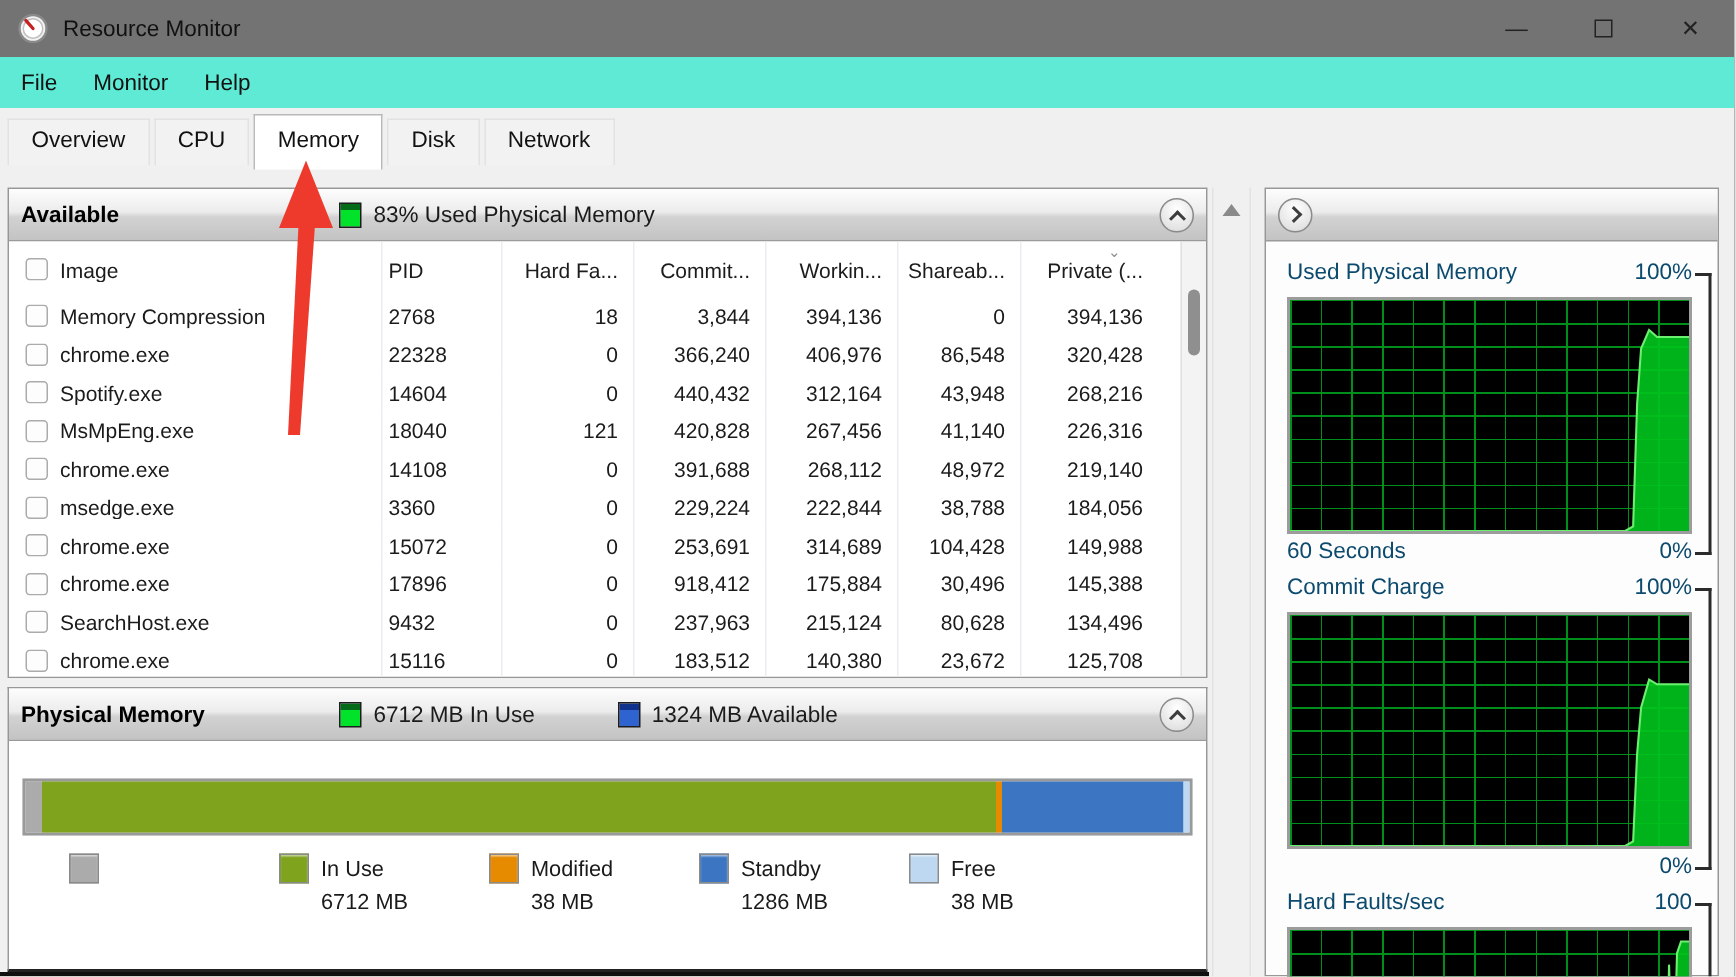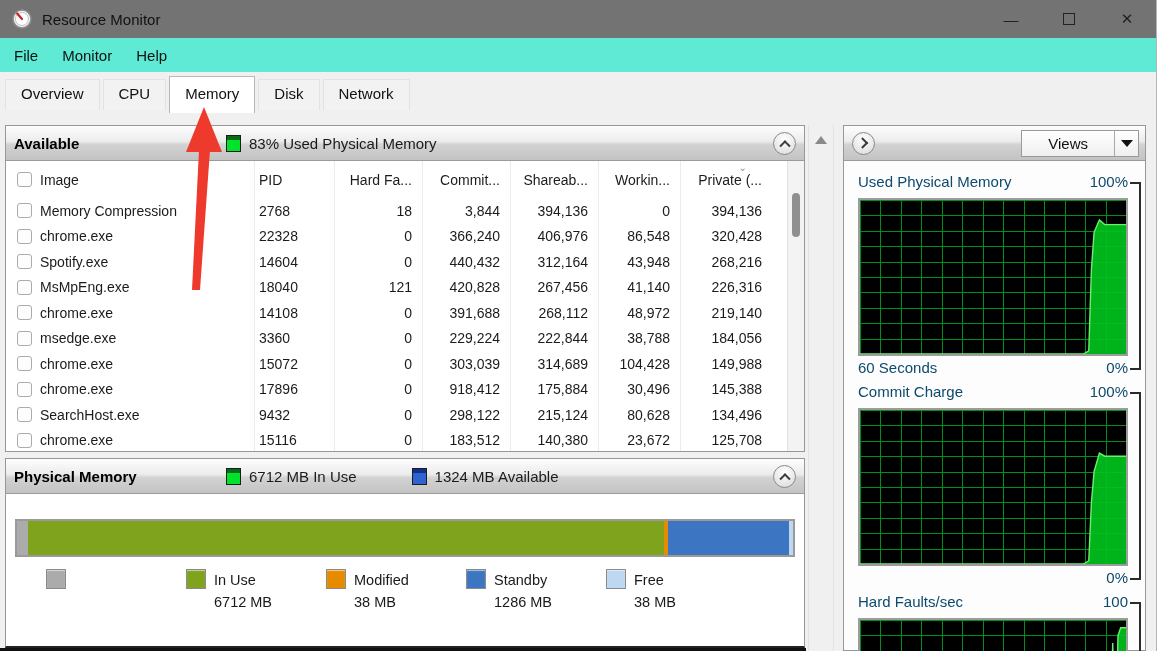--- a/index.html
+++ b/index.html
@@ -141,22 +141,22 @@
     </div>
     <div class="tbl">
       <div class="trow thead" style="position:relative;">
         <div class="cell">
             <div class="checkbox"></div>
           </div>
         <div class="cell">Image</div>
         <div class="cell">PID</div>
         <div class="cell num">Hard Fa...</div>
         <div class="cell num">Commit...</div>
+        <div class="cell num">Workin...</div>
         <div class="cell num">Shareab...</div>
-        <div class="cell num">Workin...</div>
         <div class="cell num">Private (...</div>
         <span class="sortmark">⌄</span>
       </div>
       <div id="rows">
           <div class="trow">
             <div class="cell">
               <div class="checkbox"></div>
             </div>
             <div class="cell">Memory Compression</div>
             <div class="cell">2768</div>
@@ -226,21 +226,21 @@
             <div class="cell num">38,788</div>
             <div class="cell num">184,056</div>
           </div>
           <div class="trow">
             <div class="cell">
               <div class="checkbox"></div>
             </div>
             <div class="cell">chrome.exe</div>
             <div class="cell">15072</div>
             <div class="cell num">0</div>
-            <div class="cell num">303,039</div>
+            <div class="cell num">253,691</div>
             <div class="cell num">314,689</div>
             <div class="cell num">104,428</div>
             <div class="cell num">149,988</div>
           </div>
           <div class="trow">
             <div class="cell">
               <div class="checkbox"></div>
             </div>
             <div class="cell">chrome.exe</div>
             <div class="cell">17896</div>
@@ -250,21 +250,21 @@
             <div class="cell num">30,496</div>
             <div class="cell num">145,388</div>
           </div>
           <div class="trow">
             <div class="cell">
               <div class="checkbox"></div>
             </div>
             <div class="cell">SearchHost.exe</div>
             <div class="cell">9432</div>
             <div class="cell num">0</div>
-            <div class="cell num">298,122</div>
+            <div class="cell num">237,963</div>
             <div class="cell num">215,124</div>
             <div class="cell num">80,628</div>
             <div class="cell num">134,496</div>
           </div>
           <div class="trow">
             <div class="cell">
               <div class="checkbox"></div>
             </div>
             <div class="cell">chrome.exe</div>
             <div class="cell">15116</div>
@@ -332,26 +332,20 @@
     <div class="scroll-up">
         <div class="tri-up"></div>
       </div>
   </div>
 
   <div class="panel" id="rightpanel">
     <div class="panel-header">
       <div class="chev-btn" style="margin-left:2px;">
           <div class="chev-right"></div>
         </div>
-      <div class="views-btn">
-        <div class="views-main">Views</div>
-        <div class="views-arrow">
-            <div class="tri-down"></div>
-          </div>
-      </div>
     </div>
 
     <div class="graph-label-row" style="top:47px;">
       <span>Used Physical Memory</span>
       <span>100%</span>
     </div>
     <div class="graph-frame" style="top:72px;">
       <div class="graph-grid"></div>
       <svg class="graph-svg" viewBox="0 0 100 100" preserveAspectRatio="none">
           <polygon points="0,100 0,100 84,100 86,98 87,45 88,21 90,13 92,16 100,16 100,100" fill="#00c21c" fill-opacity="0.92"></polygon>

